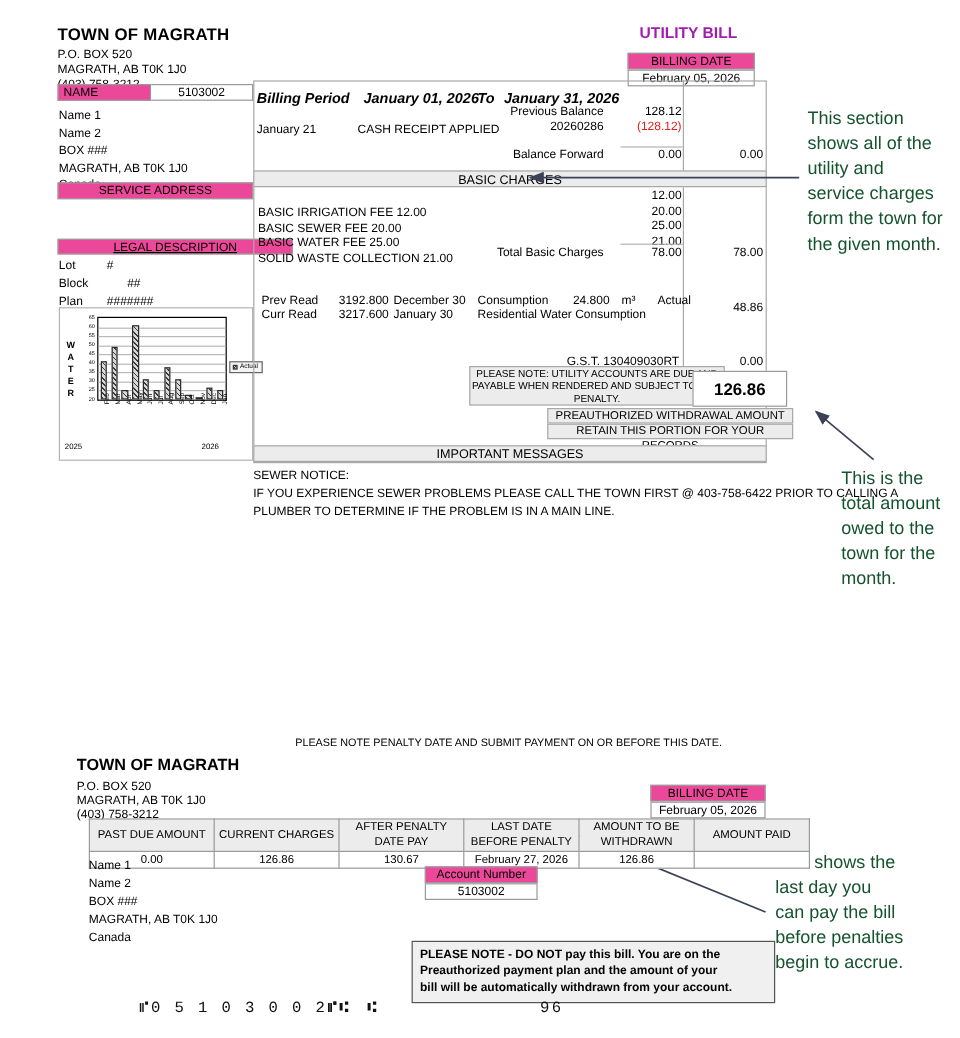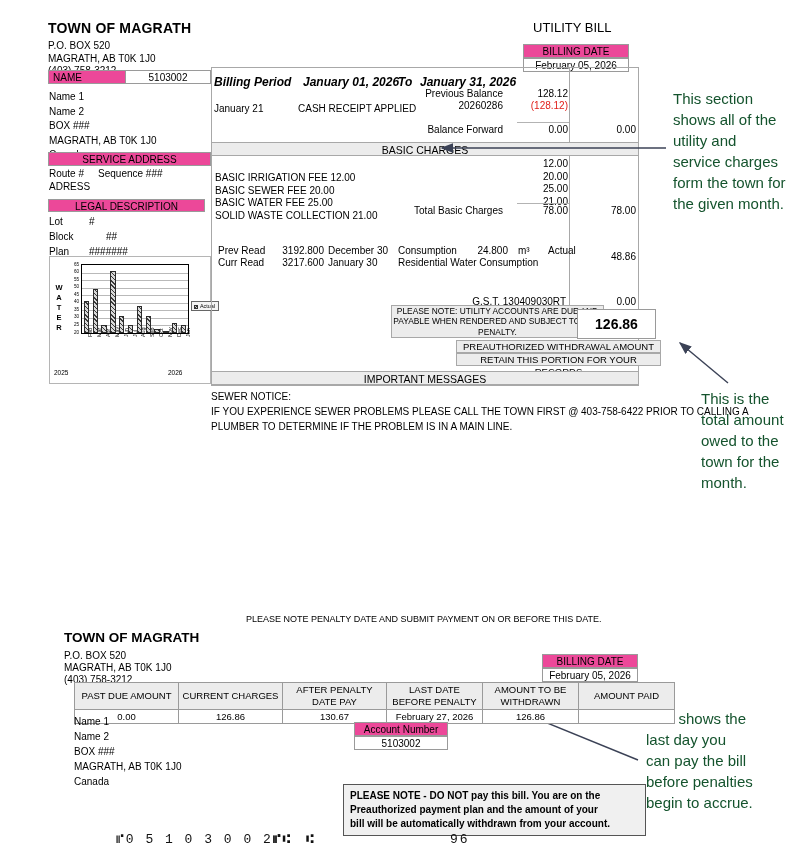--- a/index.html
+++ b/index.html
@@ -25,21 +25,21 @@
   .bold { font-weight: bold; }
   .ital { font-style: italic; }
   .ctr { text-align: center; }
   .rt  { text-align: right; }
 
   
   .town-title {
     font-size: 14px; font-weight: bold; letter-spacing: .2px; color:#000;
   }
   .util-title {
-    font-size: 13px; font-weight: normal; color:#000000;
+    font-size: 13px; font-weight: bold; color:#a21caf;
   }
 
   
   .box {
     border: 1px solid #9a9a9a;
     background: #ffffff;
   }
   .box-hdr {
     border: 1px solid #9a9a9a;
     background: #ec4899;
@@ -189,29 +189,22 @@
   <div class="abs t10" style="left:21px; top:90px; line-height:14.5px;">
     <div>Name 1</div>
     <div>Name 2</div>
     <div>BOX ###</div>
     <div>MAGRATH, AB T0K 1J0</div>
     <div>Canada</div>
   </div>
 
   <div class="abs box-hdr" style="left:20px; top:152px; width:163px; height:14px;">SERVICE ADDRESS</div>
 
-  <div class="abs t10" style="left:21px; top:167px; line-height:13px;">
-    <div style="display:flex; gap:14px;">
-      <span>Route #</span>
-      <span>Sequence ###</span>
-    </div>
-    <div>ADRESS</div>
-  </div>
-
-  <div class="abs box-hdr" style="left:20px; top:199px; width:157px; height:13px;">LEGAL DESCRIPTION</div>
+
+  <div class="abs box-hdr" style="left:20px; top:199px; width:196px; height:13px;text-decoration:underline;">LEGAL DESCRIPTION</div>
 
   <div class="abs t10" style="left:21px; top:214px; line-height:15px; width:163px;">
     <div style="display:flex;">
       <span style="width:40px;">Lot</span>
       <span>#</span>
     </div>
     <div style="display:flex;gap:17px;">
       <span style="width:40px;">Block</span>
       <span>##</span>
     </div>

